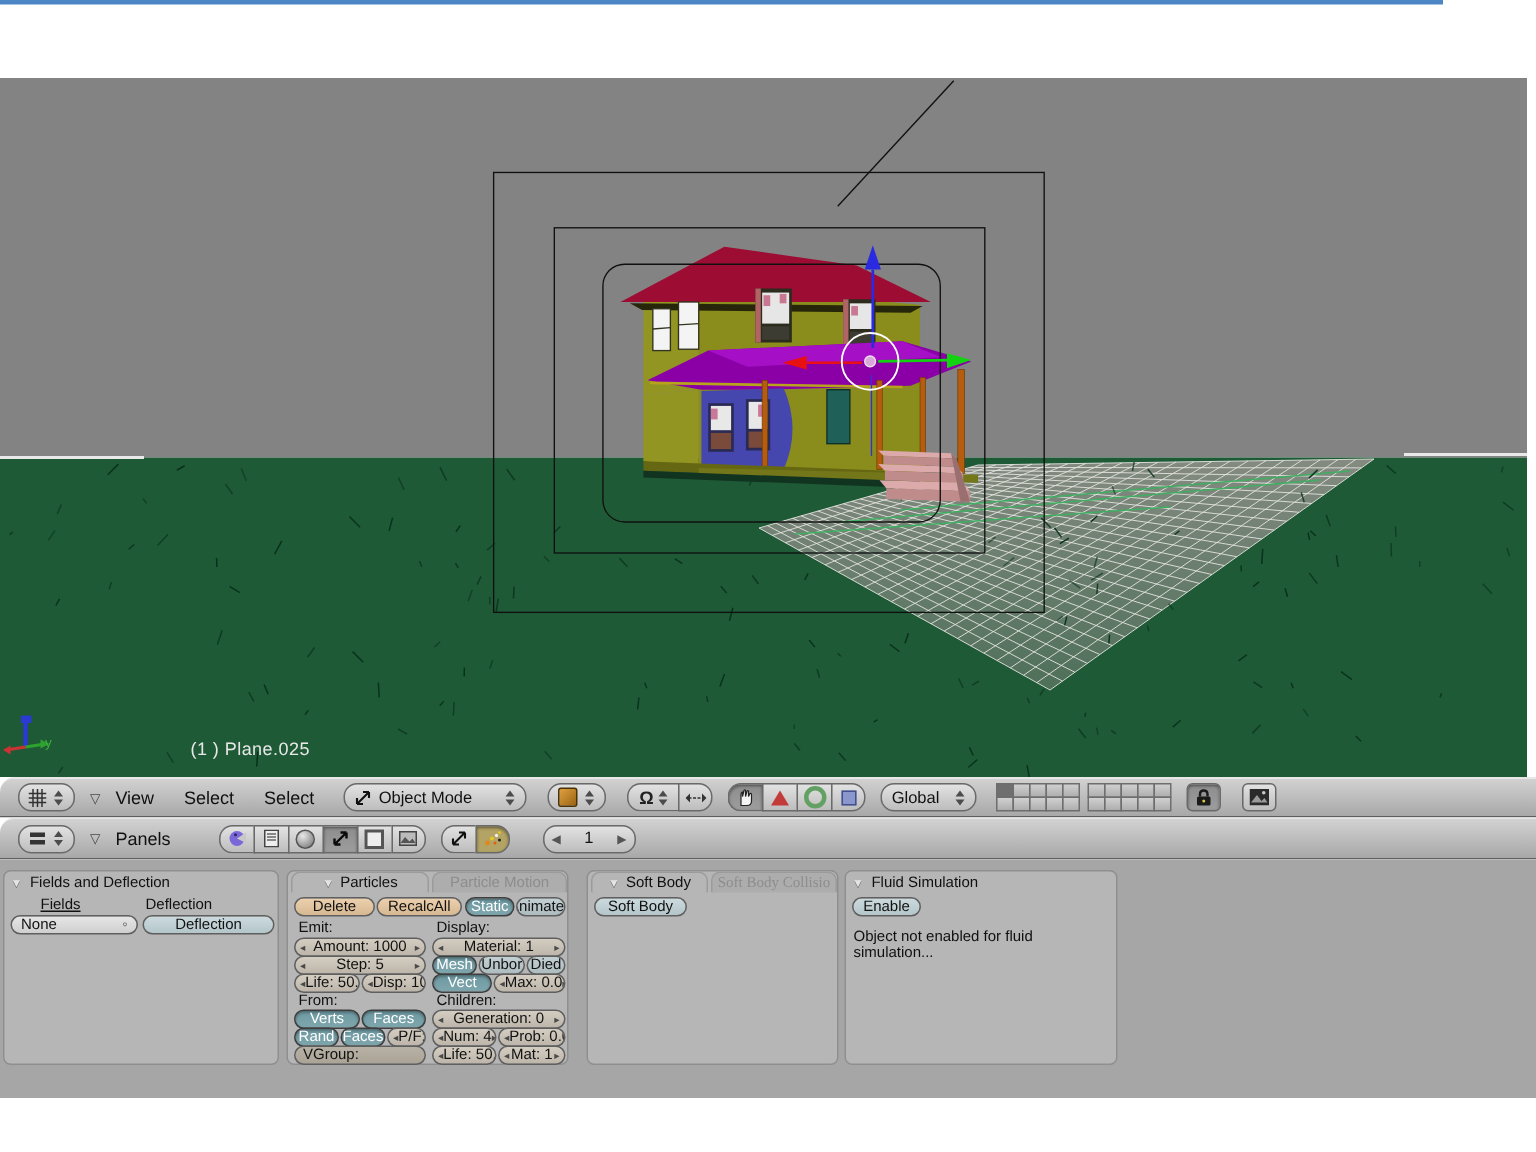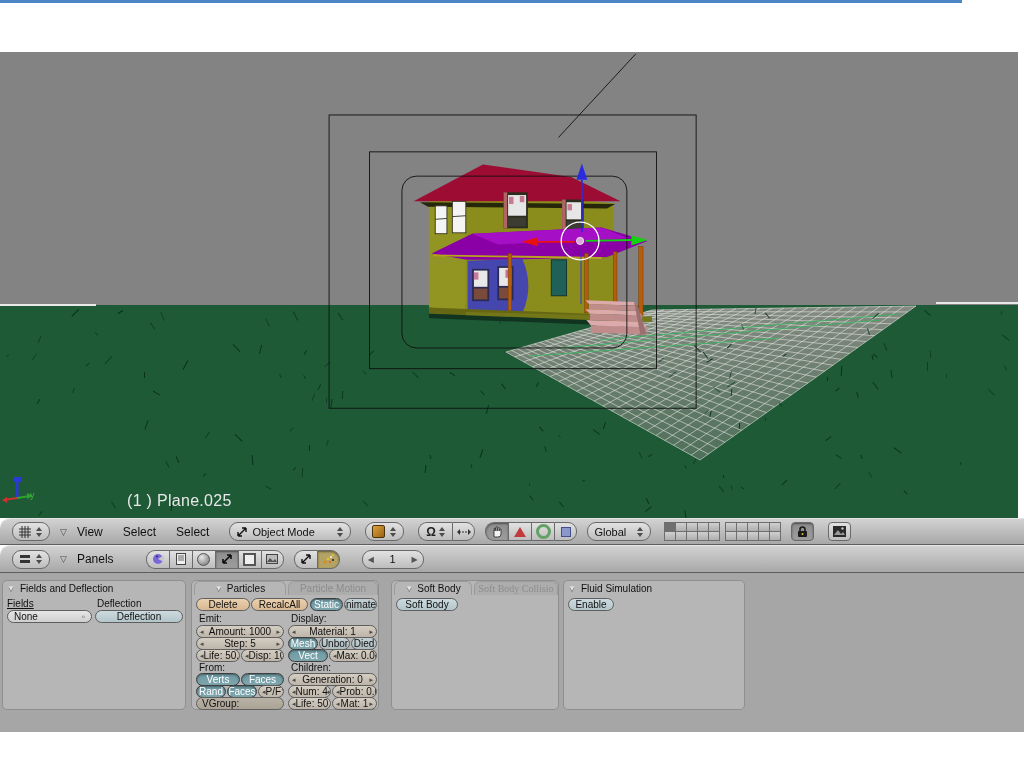--- a/index.html
+++ b/index.html
@@ -11,21 +11,21 @@
   
   #top-accent{position:absolute;left:0;top:0;width:962px;height:3px;}
   
   #viewport{position:absolute;left:0;top:52px;width:1018px;height:466px;overflow:hidden;}
   #sky{position:absolute;left:0;top:0;width:100%;height:253px;}
   #ground{position:absolute;left:0;top:253px;width:100%;height:213px;}
   .horizon-hl{position:absolute;height:2px;background:#e9e9e9;}
   #grass-layer{position:absolute;left:0;top:0;width:100%;height:100%;pointer-events:none;}
   .grass{position:absolute;background:#08301b;}
   #scene-svg,#grid-svg,#overlay-svg{position:absolute;left:0;top:0;}
-  #vp-status{position:absolute;left:127px;top:440px;color:#e8e8e8;font-size:16px;letter-spacing:.3px;}
+  #vp-status{position:absolute;left:127px;top:440px;color:#e8e8e8;font-size:12px;letter-spacing:.3px;}
   #axis-gizmo{position:absolute;left:2px;top:418px;width:50px;height:40px;}
   #axis-y-label{position:absolute;left:30px;top:438px;color:#3db23d;font-size:9px;}
   
   .hbar{position:absolute;left:0;width:1024px;display:flex;align-items:center;
     background:linear-gradient(#d2d2d2,#a8a8a8);
     border-top:1px solid #e6e6e6;border-bottom:1px solid #5e5e5e;box-sizing:border-box;}
   #header-3d{top:518px;height:27px;border-radius:10px 0 0 0;}
   #header-buttons{top:545px;height:28px;border-radius:10px 0 0 0;}
   .menu-label{font-size:12px;color:#101010;margin-right:20px;cursor:default;}
   .hgap{width:12px;flex:0 0 auto;}
@@ -595,21 +595,21 @@
   </div>
 </div>
 
 <div id="buttons-body">
 
   <div class="panel" style="left:2px;width:184px;">
     <div class="panel-hdr">
       <span class="tri">▼</span>
       <span>Fields and Deflection</span>
     </div>
-    <span class="lbl" style="left:4px;top:17px;text-decoration:underline;">Fields</span>
+    <span class="lbl" style="left:24px;top:17px;text-decoration:underline;">Fields</span>
     <span class="lbl" style="left:94px;top:17px;">Deflection</span>
     <div class="w white-dd" style="left:4px;top:29px;width:85px;">
       <span>None</span>
     </div>
     <div class="w bluish" style="left:92px;top:29px;width:88px;">
       <span>Deflection</span>
     </div>
   </div>
 
   <div class="panel" style="left:191px;width:188px;">
@@ -715,14 +715,15 @@
   </div>
 
   <div class="panel" style="left:563px;width:182px;">
     <div class="panel-hdr">
       <span class="tri">▼</span>
       <span>Fluid Simulation</span>
     </div>
     <div class="w bluish" style="left:4px;top:17px;width:46px;">
       <span>Enable</span>
     </div>
+    <span class="fluid-msg" style="left:5px;top:38px;">Object not enabled for fluid simulation...</span>
   </div>
 </div>
 
 </body></html>

